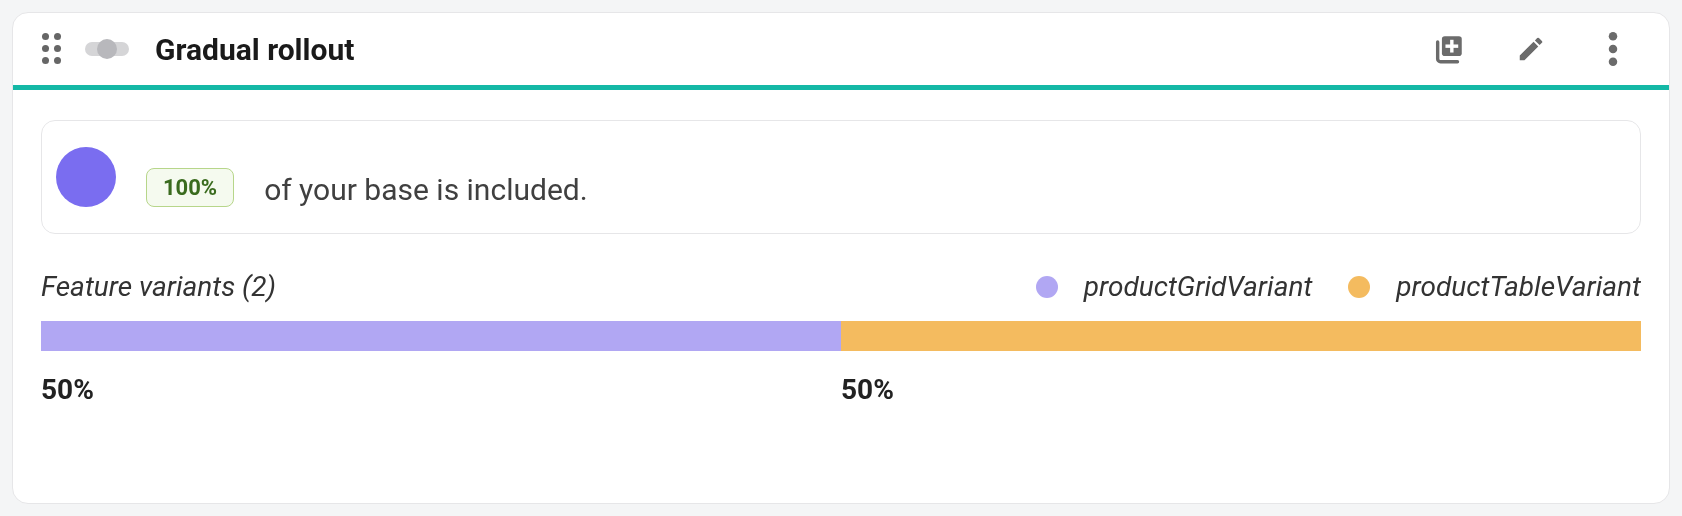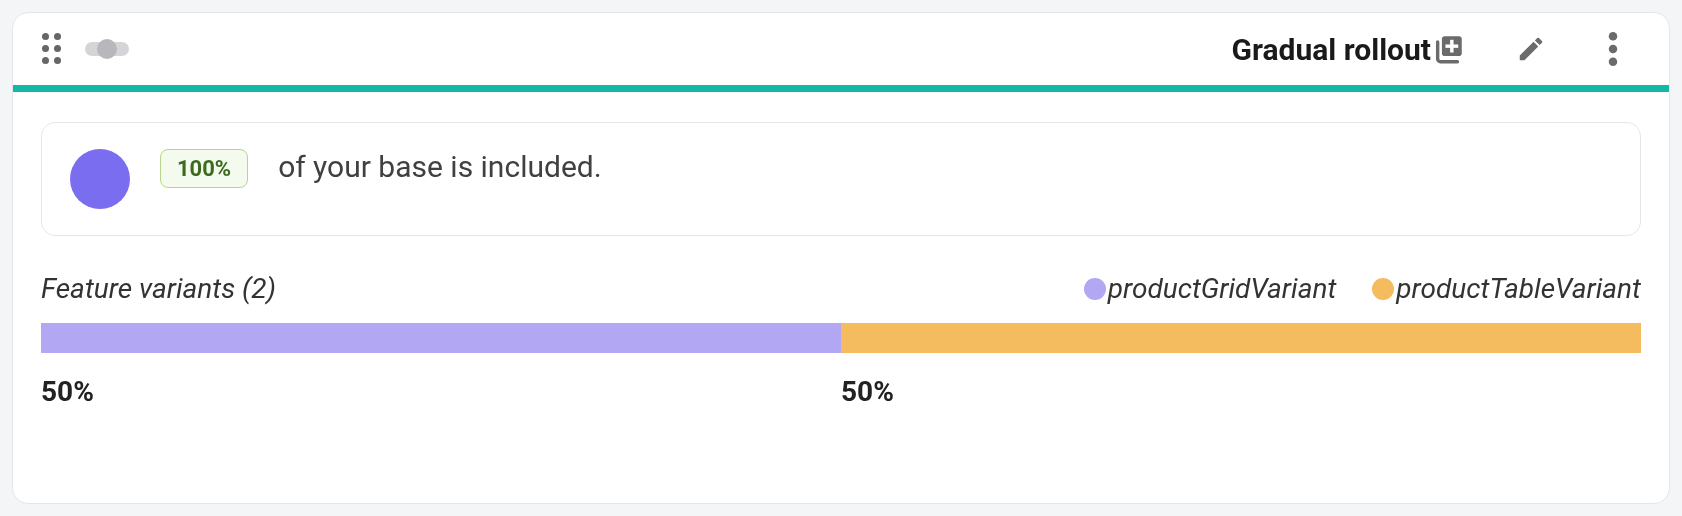--- a/index.html
+++ b/index.html
@@ -16,22 +16,21 @@
     border: 1px solid #e6e6e8;
     border-radius: 16px;
     width: 100%;
     height: 100%;
     overflow: hidden;
   }
   .header {
     display: flex;
     align-items: center;
     padding: 18px 28px;
-    border-bottom: 7px solid #14b8a6;
-    text-align: right;
+    border-bottom: 5px solid #14b8a6;
   }
   .drag-icon {
     width: 22px;
     height: 30px;
     display: grid;
     grid-template-columns: repeat(2, 8px);
     grid-template-rows: repeat(3, 8px);
     gap: 4px;
     align-content: center;
     justify-content: center;
@@ -75,23 +74,23 @@
     cursor: pointer;
     color: #555;
     fill: #555;
   }
   .body {
     padding: 30px 28px 20px 28px;
   }
   .info-box {
     border: 1px solid #e6e6e8;
     border-radius: 14px;
-    padding: 26px 28px;
-    display: flex;
-    align-items: flex-start;
+    padding: 26px 14px;
+    display: flex;
+    align-items: flex-end;
     gap: 30px;
   }
   .big-dot {
     width: 60px; height: 60px; border-radius: 50%;
     background: #7a6df0;
   }
   .pct-badge {
     border: 1.5px solid #b7d68a;
     background: #f5faef;
     color: #3a6b1e;
@@ -112,21 +111,21 @@
     color: #333;
     font-style: italic;
   }
   .variants-label { flex: 1; }
   .legend {
     display: flex;
     align-items: center;
     gap: 36px;
   }
   .legend-item {
-    display: flex; align-items: center; gap: 2px;
+    display: flex; align-items: center; gap: 26px;
   }
   .legend-dot {
     width: 22px; height: 22px; border-radius: 50%;
   }
   .bar {
     display: flex;
     width: 100%;
     height: 30px;
     margin-top: 18px;
   }

